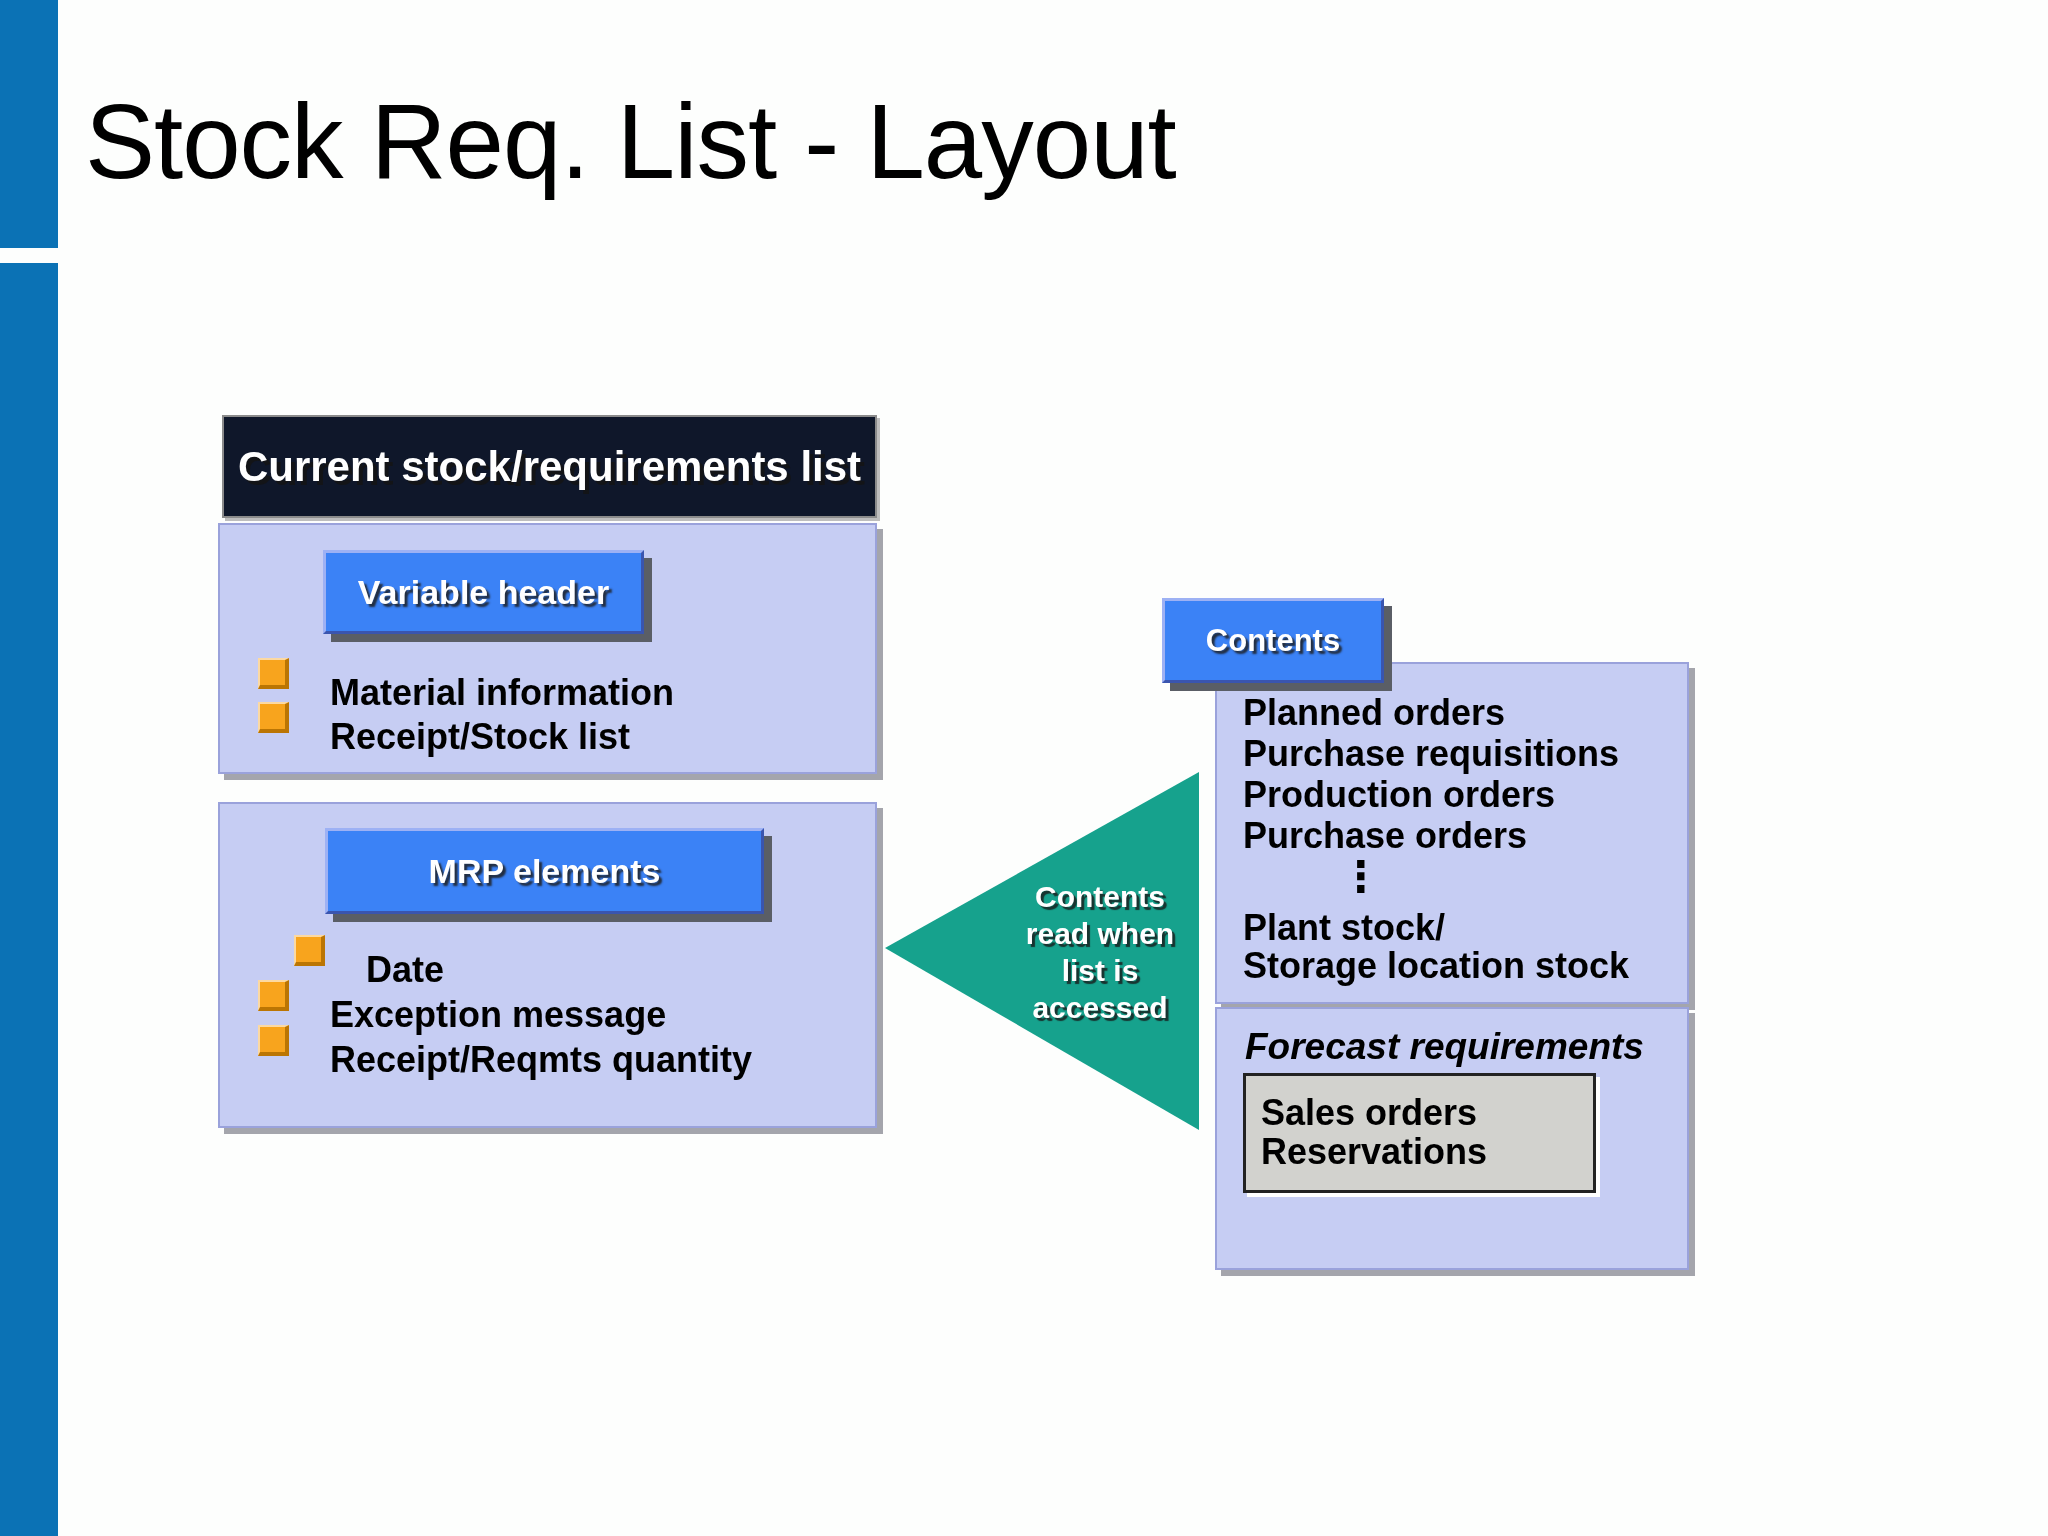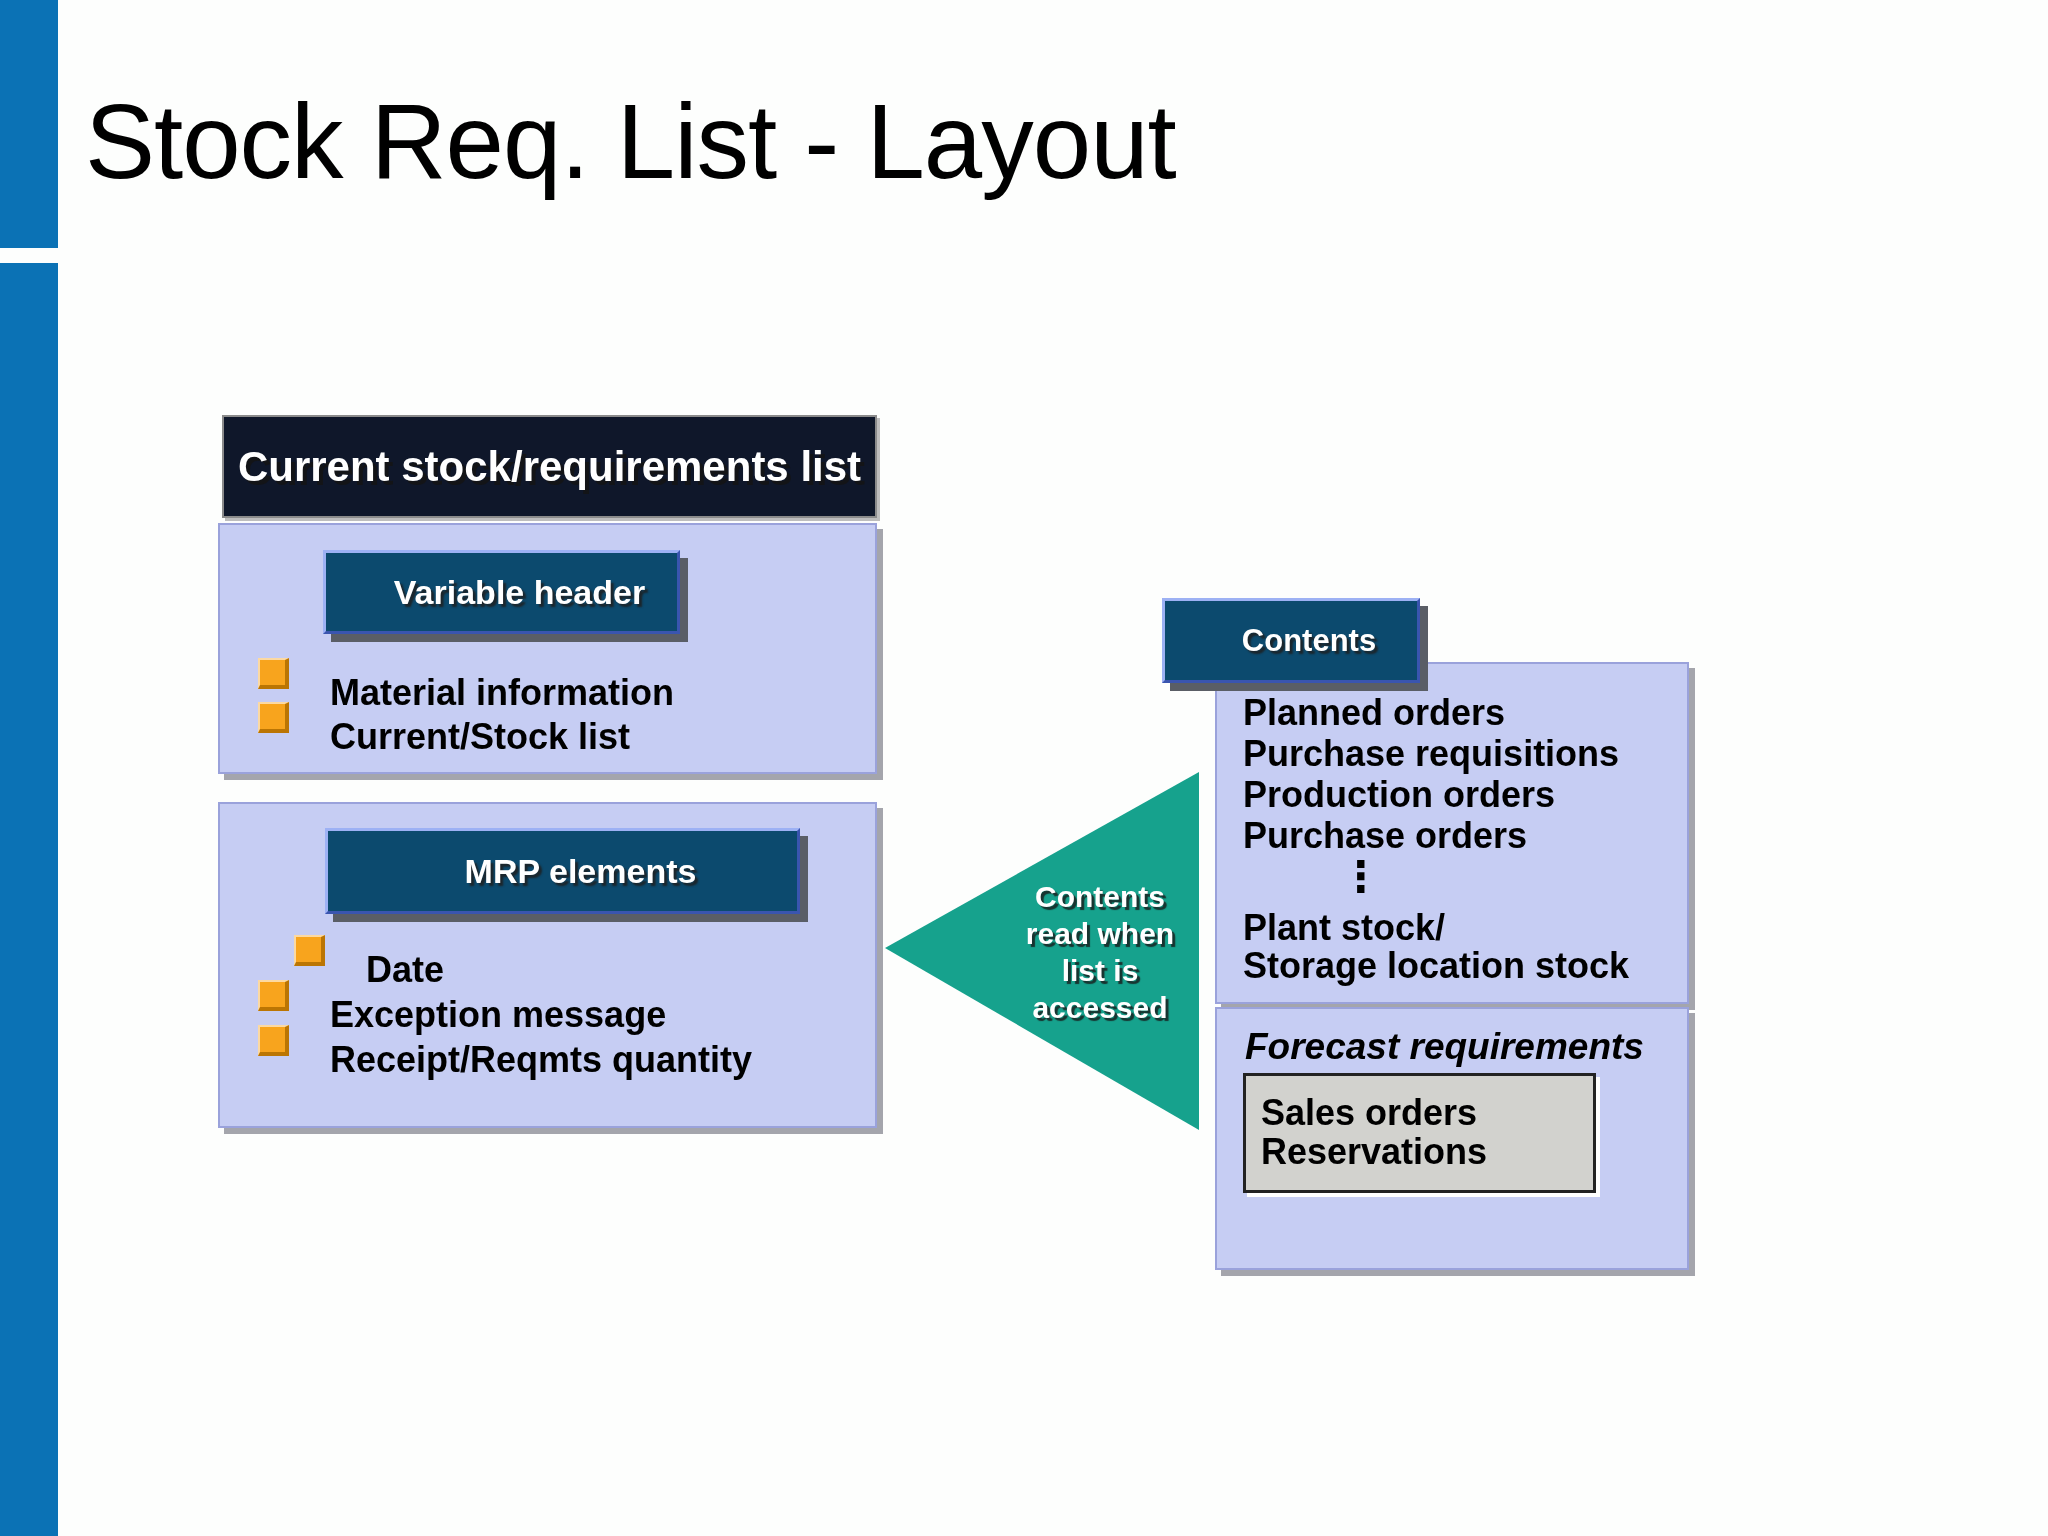--- a/index.html
+++ b/index.html
@@ -21,26 +21,26 @@
   .top-box .lbl{font-size:42px;font-weight:700;color:#ffffff;text-shadow:4px 4px 0 rgba(20,20,20,0.85);white-space:nowrap;}
 
   
   .panel{position:absolute;background:#c6cdf3;border:2px solid #9aa2db;box-shadow:6px 6px 0 rgba(105,105,118,0.6);}
   .panel-a{left:218px;top:523px;width:655px;height:247px;}
   .panel-b{left:218px;top:802px;width:655px;height:322px;}
   .panel-c{left:1215px;top:662px;width:470px;height:338px;}
   .panel-d{left:1215px;top:1007px;width:470px;height:259px;}
 
   
-  .btn{position:absolute;background:#0c4a6e;
+  .btn{position:absolute;background:#3b82f6;
     border-top:3px solid #9db1f4;border-left:3px solid #9db1f4;
     border-bottom:3px solid #3a55af;border-right:3px solid #3a55af;
     box-shadow:8px 8px 0 #5a5e66;
     display:flex;align-items:center;justify-content:center;
-    color:#fff;font-weight:700;text-shadow:3px 3px 2px rgba(30,30,30,0.85);white-space:nowrap;padding-left:36px;}
+    color:#fff;font-weight:700;text-shadow:3px 3px 2px rgba(30,30,30,0.85);white-space:nowrap;}
   .btn-a{left:323px;top:550px;width:315px;height:78px;font-size:34px;}
   .btn-b{left:325px;top:828px;width:433px;height:80px;font-size:34px;}
   .btn-c{left:1162px;top:598px;width:216px;height:79px;font-size:31px;z-index:5;}
 
   
   .row{position:absolute;display:flex;align-items:center;height:44px;}
   .sq{width:25px;height:25px;background:#f8a41d;
     border-top:2px solid #fcd9a2;border-left:2px solid #fcd9a2;
     border-bottom:4px solid #bb7503;border-right:4px solid #bb7503;
     margin-right:41px;flex:0 0 auto;}
@@ -81,21 +81,21 @@
   <div class="panel panel-a"></div>
   <div class="btn btn-a">
     <span>Variable header</span>
   </div>
   <div class="row" style="left:258px;top:651px;">
     <span class="sq"></span>
     <span class="txt">Material information</span>
   </div>
   <div class="row" style="left:258px;top:695px;">
     <span class="sq"></span>
-    <span class="txt">Current/Stock list</span>
+    <span class="txt">Receipt/Stock list</span>
   </div>
 
   <div class="panel panel-b"></div>
   <div class="btn btn-b">
     <span>MRP elements</span>
   </div>
   <div class="row" style="left:258px;top:928px;padding-left:36px;">
     <span class="sq"></span>
     <span class="txt">Date</span>
   </div>

